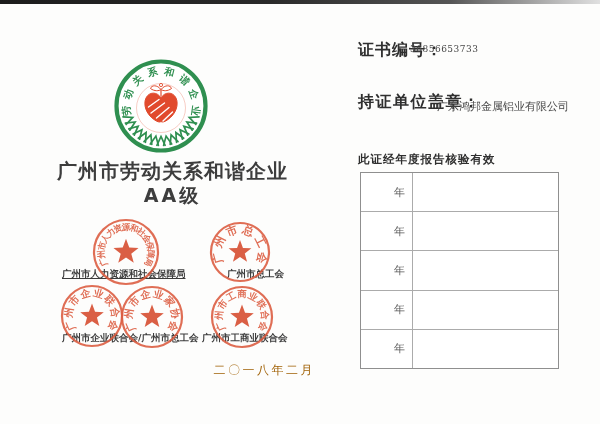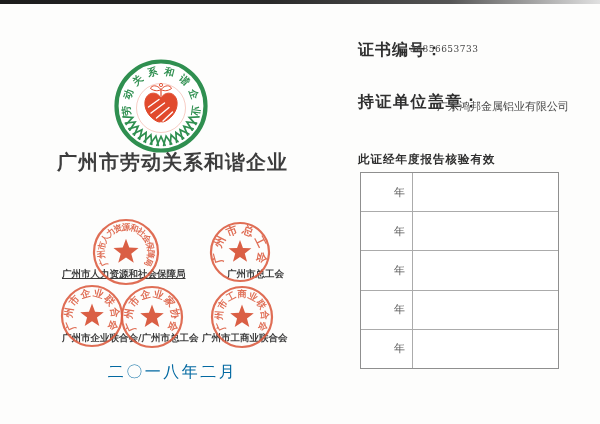--- a/index.html
+++ b/index.html
@@ -8,27 +8,27 @@
     background:#fdfdfc;
     font-family:"DejaVu Sans","Liberation Sans",sans-serif;
     color:#3a3a3a;
   }
   .abs{position:absolute;}
   #scan-edge{
     left:0;top:0;width:600px;height:4px;
     background:linear-gradient(90deg,#1c1c1c 0%,#2a2a2a 45%,#555 75%,#b5b5b5 92%,#e0e0e0 100%);
   }
   
-  #cert-title{left:30px;top:149px;width:285px;text-align:center;
+  #cert-title{left:30px;top:158px;width:285px;text-align:center;
     font-size:20px;font-weight:bold;letter-spacing:1px;color:#3d3d3d;}
   #cert-grade{left:30px;top:183px;width:285px;text-align:center;
     font-size:19px;font-weight:bold;letter-spacing:3px;color:#3d3d3d;}
   .issuer-label{font-size:9.5px;font-weight:bold;color:#3c3c3c;white-space:nowrap;}
-  #issue-date{left:30px;top:362px;width:285px;text-align:center;
-    font-size:16px;letter-spacing:2.5px;color:#0369a1;}
+  #issue-date{left:30px;top:362px;width:285px;text-align:right;
+    font-size:12px;letter-spacing:2.5px;color:#a16207;}
   
   .field-label{font-size:16px;font-weight:bold;letter-spacing:1px;color:#2f2f2f;white-space:nowrap;}
   .field-value{font-family:"DejaVu Serif","Liberation Serif",serif;color:#474747;white-space:nowrap;}
   #cert-no-label{left:358px;top:40px;}
   #cert-no-value{left:410px;top:44px;font-size:9px;letter-spacing:0.5px;}
   #holder-label{left:358px;top:92px;letter-spacing:1.5px;}
   #holder-value{left:437px;top:99px;font-size:11px;}
   #validity-note{left:358px;top:152px;font-size:11.5px;}
   
   #verify-table{left:360px;top:172px;width:197px;height:195px;
@@ -80,20 +80,21 @@
         <path d="M44.5,61 L57,50.5" fill="none" stroke="#ffffff" stroke-width="1.4" stroke-linecap="round"></path>
         <path d="M51,64 L60.5,55" fill="none" stroke="#ffffff" stroke-width="1.4" stroke-linecap="round"></path>
         <path d="M49,39.5 C49,36.5 49,34.5 49,32.5" fill="none" stroke="#e14a2d" stroke-width="1.2"></path>
         <path d="M49,32.5 C45,27.5 39.5,28 38.5,31.5 C42.5,34.5 47,34 49,32.5 Z" fill="#ffffff" stroke="#e14a2d" stroke-width="1"></path>
         <path d="M49,32.5 C53,27.5 58.5,28 59.5,31.5 C55.5,34.5 51,34 49,32.5 Z" fill="#ffffff" stroke="#e14a2d" stroke-width="1"></path>
         <circle cx="49" cy="28" r="1.6" fill="none" stroke="#e14a2d" stroke-width="0.9"></circle>
       </svg>
     </div>
 
   <div id="cert-title" class="abs">广州市劳动关系和谐企业</div>
+  <div id="cert-grade" class="abs">AA级</div>
 
   <div id="issuer-labels">
       <div class="abs issuer-label" style="left: 62px; top: 268px; text-decoration: underline;">广州市人力资源和社会保障局</div>
       <div class="abs issuer-label" style="left: 211px; top: 268px; margin-left: 16px;">广州市总工会</div>
       <div class="abs issuer-label" style="left: 62px; top: 332px;">广州市企业联合会/广州市总工会</div>
       <div class="abs issuer-label" style="left: 202px; top: 332px;">广州市工商业联合会</div>
     </div>
   <div id="stamps">
       <svg width="72" height="72" viewBox="0 0 72 72" style="position: absolute; left: 90px; top: 216px; opacity: 0.88;">
         <circle cx="36" cy="36" r="32" fill="none" stroke="#dc5b3f" stroke-width="2.2"></circle>

